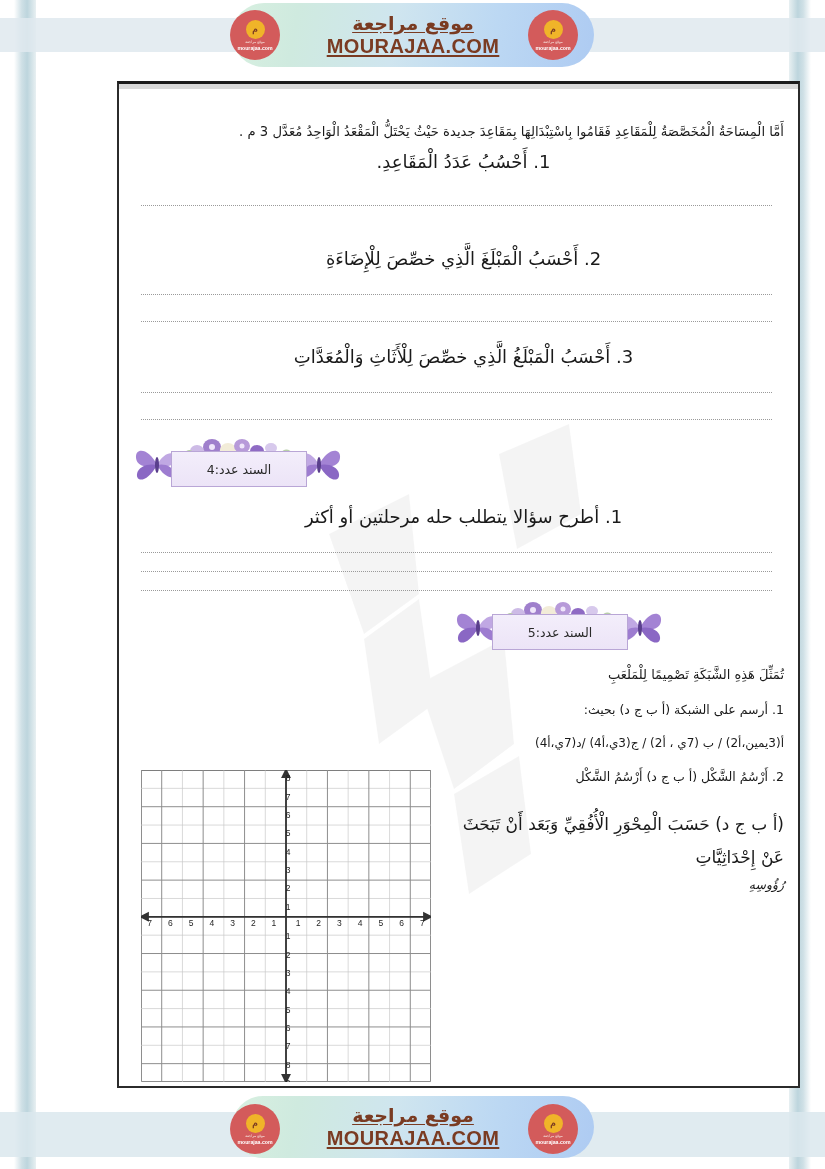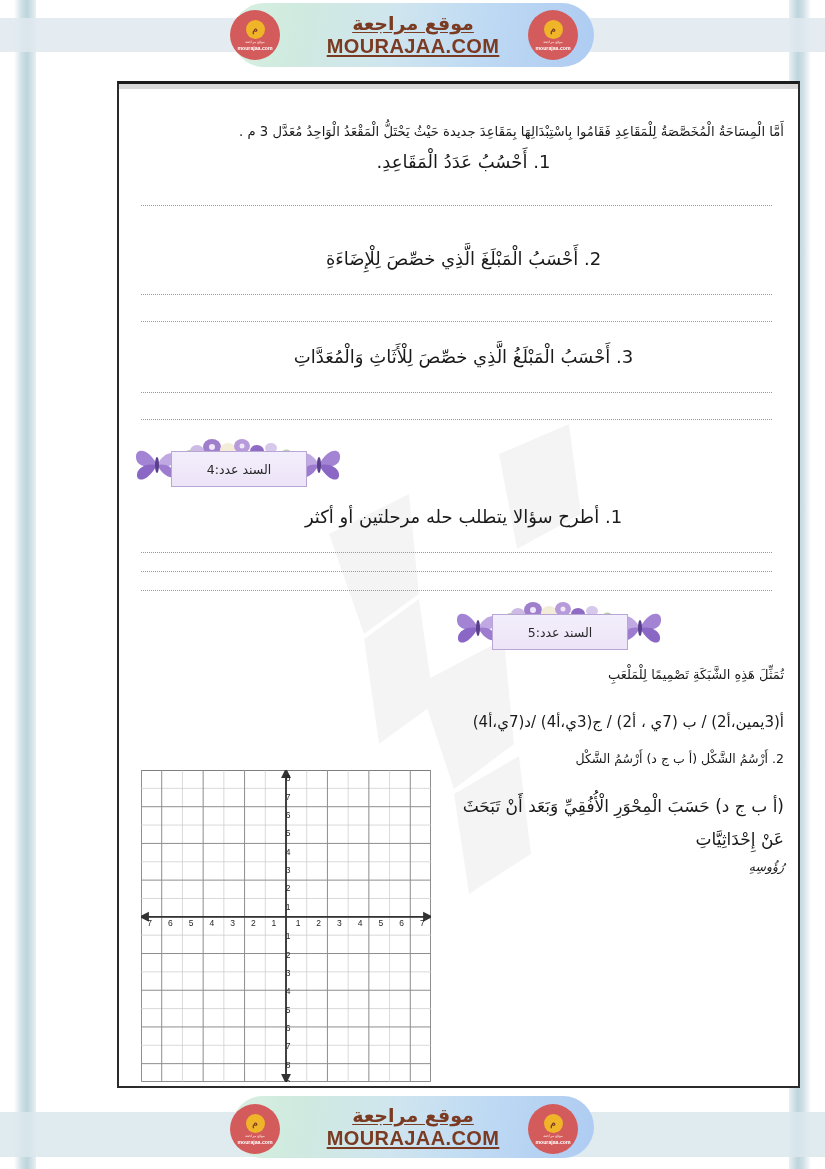--- a/index.html
+++ b/index.html
@@ -384,22 +384,23 @@
               </svg>
               <div class="plate">
                 <span>السند عدد:5</span>
               </div>
             </div>
           </div>
 
           <div class="spacer-sm"></div>
           <div class="ar q-line-r" style="font-size:13px;">تُمَثِّلَ هَذِهِ الشَّبَكَةِ تَصْمِيمًا لِلْمَلْعَبِ</div>
           <div class="spacer-sm"></div>
+          <div class="ar q-line-r" style="font-size:12.5px;">1.  أرسم على الشبكة (أ ب ج د) بحيث:</div>
           <div class="spacer-sm"></div>
-          <div class="ar q-line-r" style="font-size:15px;">أ(3يمين،أ2) / ب (7ي ، أ2) / ج(3ي،أ4) /د(7ي،أ4)</div>
+          <div class="ar q-line-r" style="font-size:12px;">أ(3يمين،أ2) / ب (7ي ، أ2) / ج(3ي،أ4) /د(7ي،أ4)</div>
           <div class="spacer-sm"></div>
           <div class="ar q-line-r" style="font-size:12.5px;">2.   أَرْسُمُ الشَّكْل (أ ب ج د) أَرْسُمُ الشَّكْل</div>
           <div class="spacer-sm"></div>
           <div class="spacer-sm"></div>
           <div class="ar q-line-r" style="font-size:17px;">(أ ب ج د) حَسَبَ الْمِحْوَرِ الْأُفُقِيِّ وَبَعَد أَنْ تَبَحَثَ عَنْ إِحْدَاثِيَّاتِ</div>
           <div class="ar q-line-r" style="font-size:12.5px; padding-left:2px;font-style:italic;">رُؤُوسِهِ</div>
         </div>
 
       </div>
 

